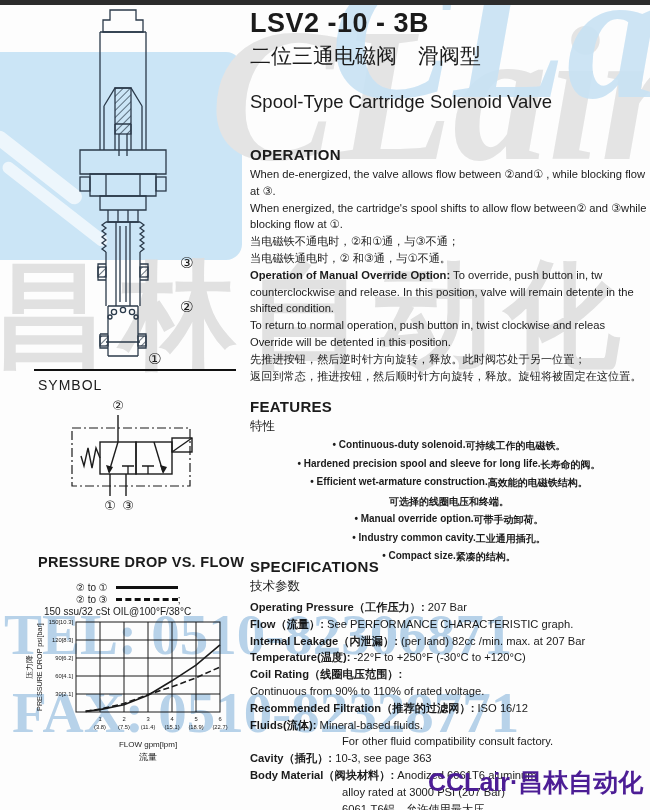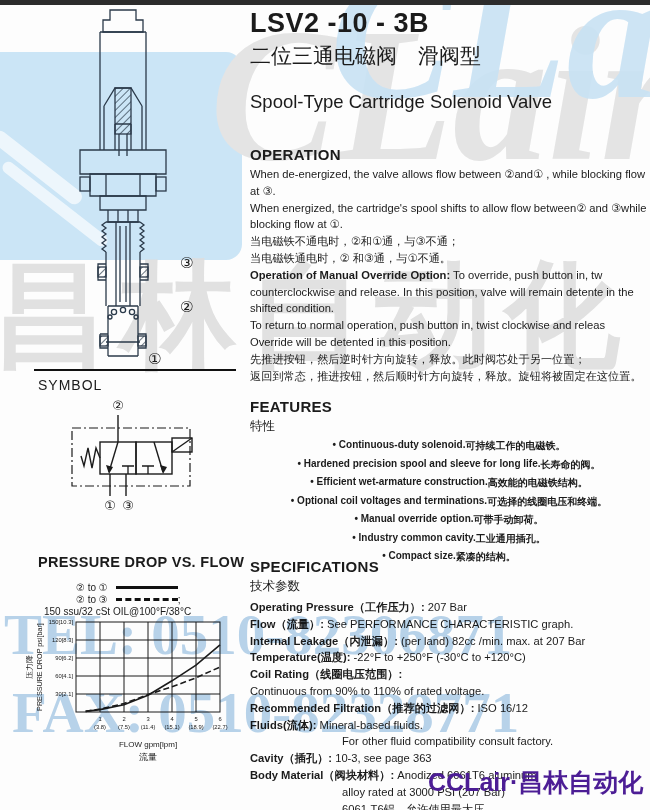--- a/index.html
+++ b/index.html
@@ -244,21 +244,20 @@
     </div>
   <div class="feature-row">
       <span class="feature-en">• Hardened precision spool and sleeve for long life.</span>
       <span class="feature-zh">长寿命的阀。</span>
     </div>
   <div class="feature-row">
       <span class="feature-en">• Efficient wet-armature construction.</span>
       <span class="feature-zh">高效能的电磁铁结构。</span>
     </div>
   <div class="feature-row">
-      <span class="feature-en">• Optional coil voltages and terminations.</span>
       <span class="feature-zh">可选择的线圈电压和终端。</span>
     </div>
   <div class="feature-row">
       <span class="feature-en">• Manual override option.</span>
       <span class="feature-zh">可带手动卸荷。</span>
     </div>
   <div class="feature-row">
       <span class="feature-en">• Industry common cavity.</span>
       <span class="feature-zh">工业通用插孔。</span>
     </div>

